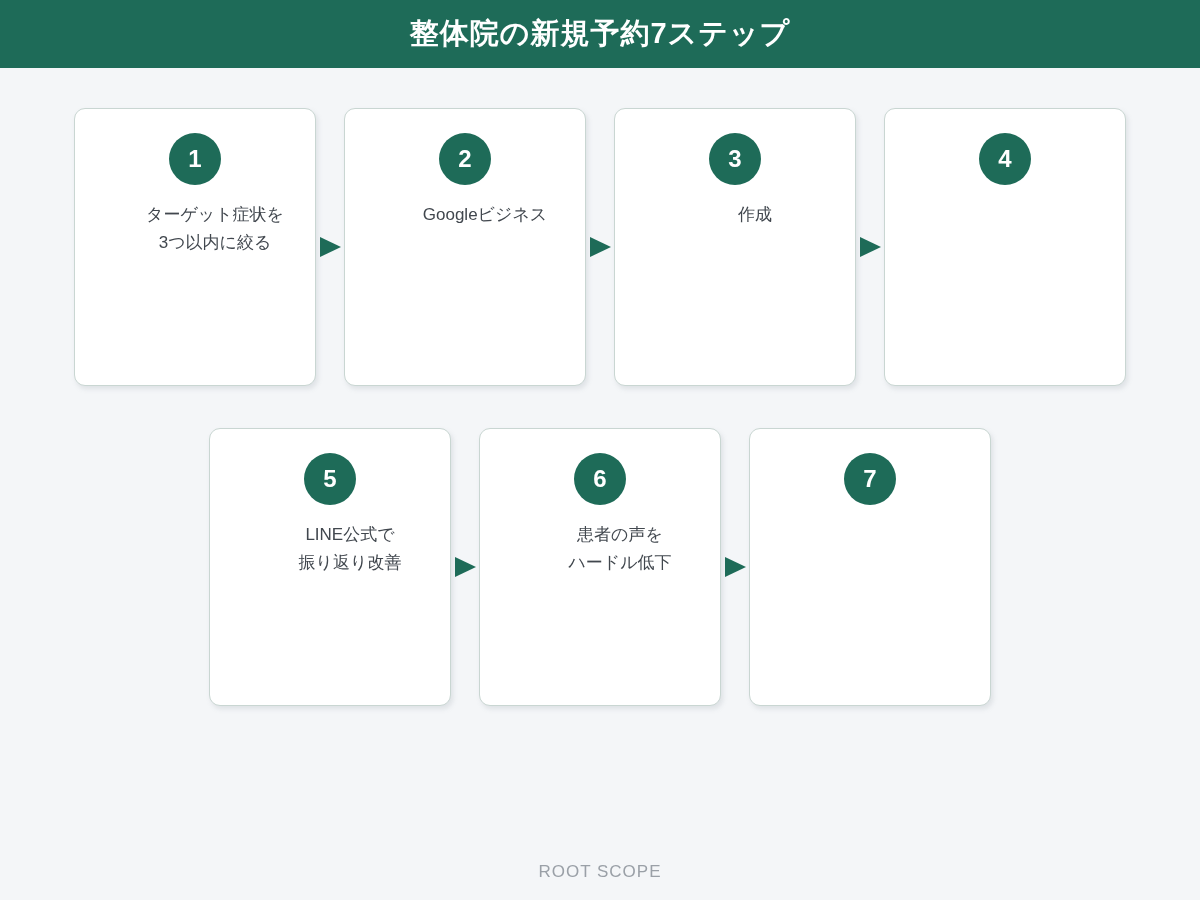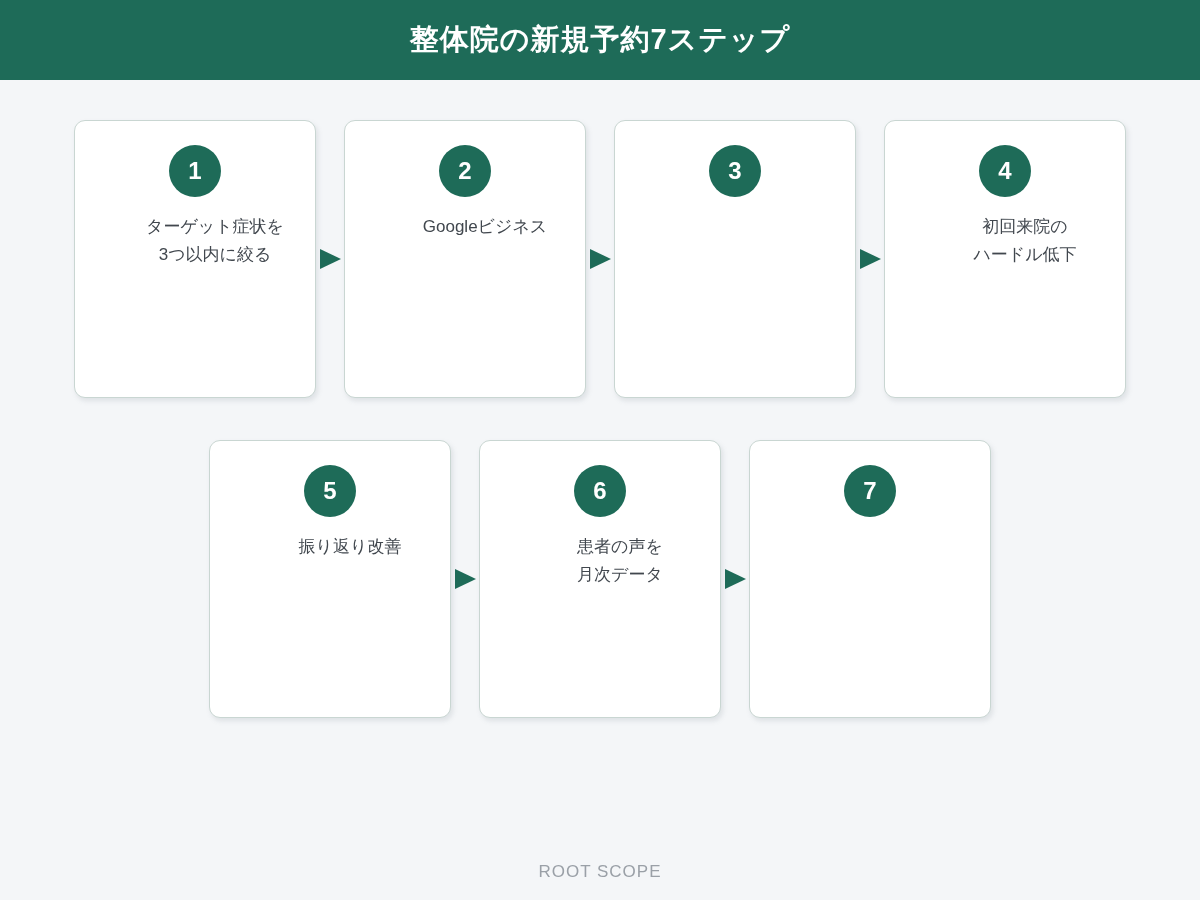--- a/index.html
+++ b/index.html
@@ -15,21 +15,21 @@
     width: 1200px;
     height: 900px;
     overflow: hidden;
     background: var(--page-bg);
     font-family: "Liberation Sans", "DejaVu Sans", sans-serif;
   }
   body { position: relative; }
 
   .banner {
     width: 100%;
-    height: 80px;
+    height: 68px;
     background: var(--accent-green);
     display: flex;
     align-items: center;
     justify-content: center;
   }
   .banner h1 {
     color: #ffffff;
     font-size: 29px;
     font-weight: bold;
     letter-spacing: 1px;
@@ -130,55 +130,53 @@
       </div>
     </div>
 
     <div class="arrow-slot">
       <span class="arrow-right"></span>
     </div>
 
     <div class="card">
       <div class="num-badge">3</div>
       <div class="card-label">
+        <span>作成</span>
       </div>
     </div>
 
     <div class="arrow-slot">
       <span class="arrow-right"></span>
     </div>
 
     <div class="card">
       <div class="num-badge">4</div>
-      <div class="card-label">
-        <span>初回来院の</span>
-        <span>ハードル低下</span>
-      </div>
     </div>
 
   </div>
 
   <div class="row row-2">
 
     <div class="card">
       <div class="num-badge">5</div>
       <div class="card-label">
+        <span>LINE公式で</span>
         <span>振り返り改善</span>
       </div>
     </div>
 
     <div class="arrow-slot">
       <span class="arrow-right"></span>
     </div>
 
     <div class="card">
       <div class="num-badge">6</div>
       <div class="card-label">
         <span>患者の声を</span>
-        <span>月次データ</span>
+        <span>ハードル低下</span>
       </div>
     </div>
 
     <div class="arrow-slot">
       <span class="arrow-right"></span>
     </div>
 
     <div class="card">
       <div class="num-badge">7</div>
       <div class="card-label">

